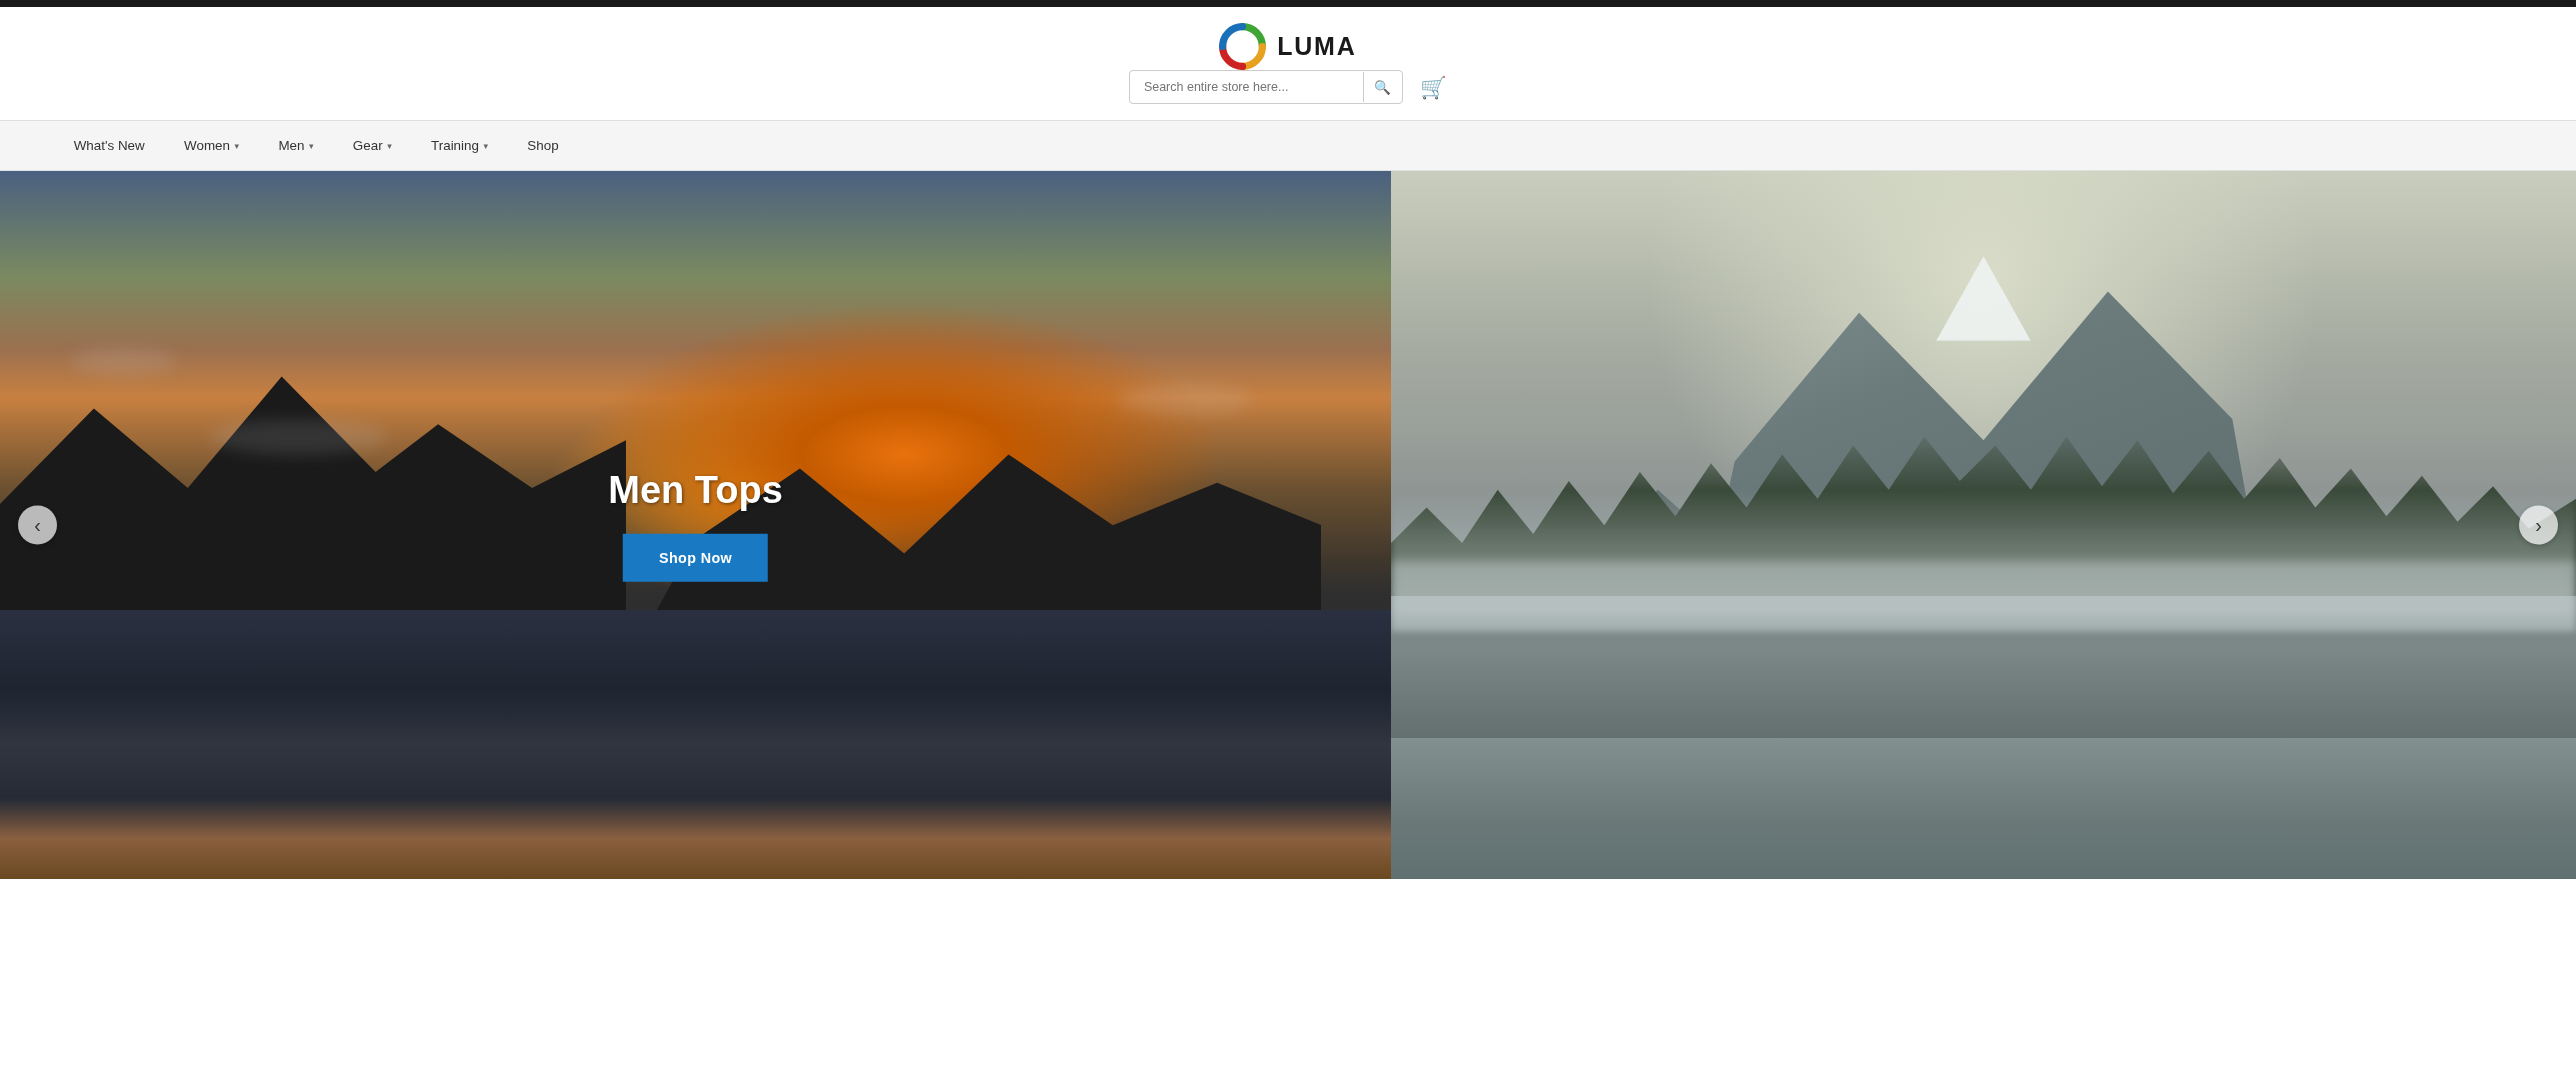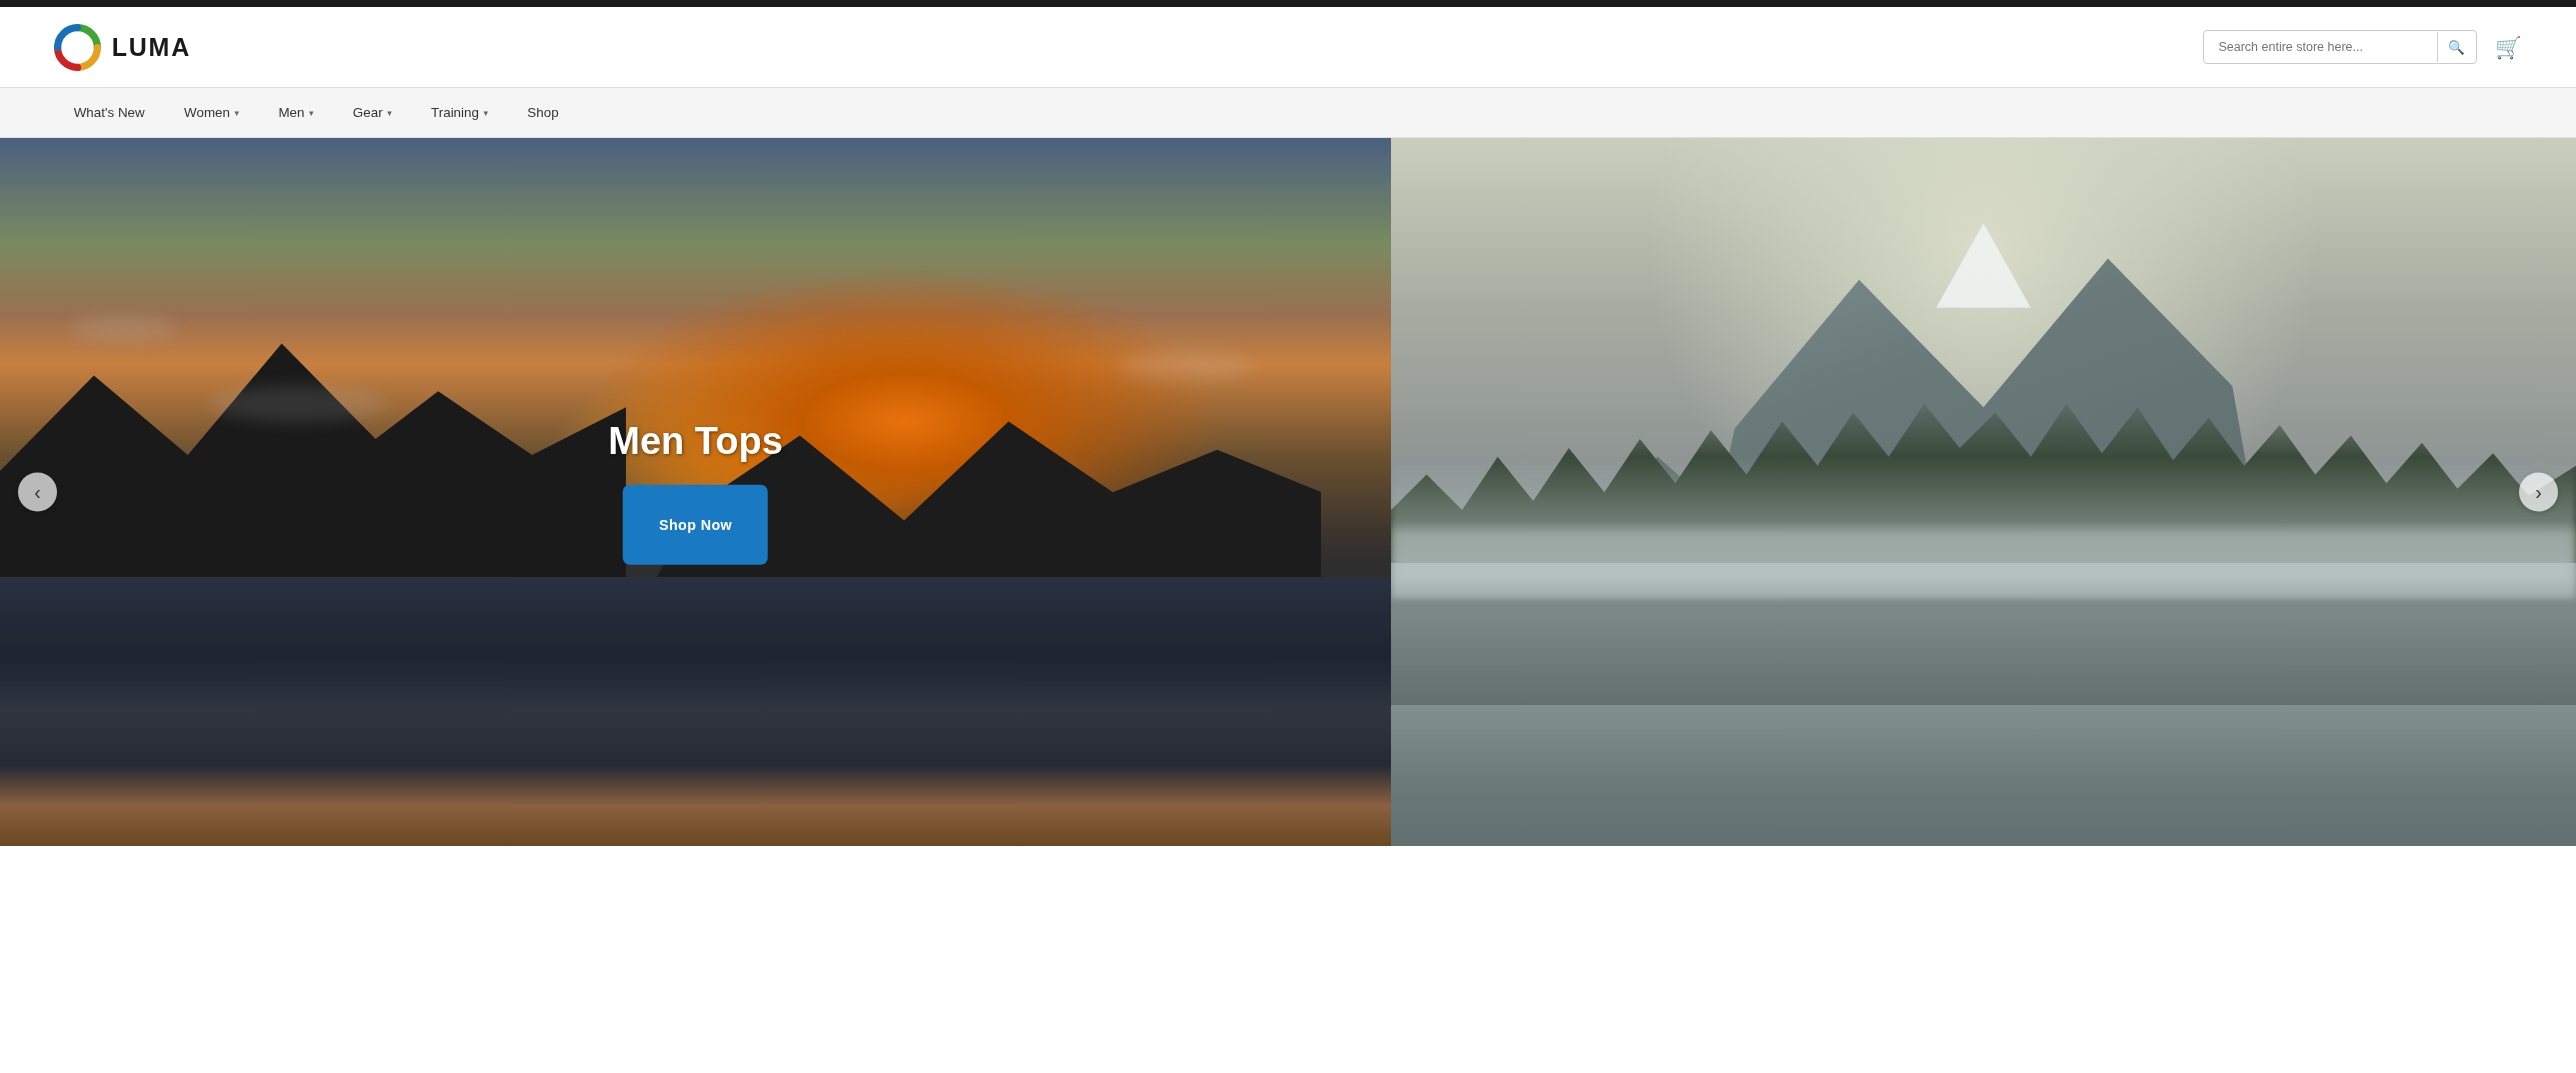--- a/index.html
+++ b/index.html
@@ -2,25 +2,25 @@
 <html style="font-size:14.3px"><head>
   <meta charset="utf-8">
   <style>
     * { margin: 0; padding: 0; box-sizing: border-box; }
     body { font-family: -apple-system, BlinkMacSystemFont, 'Segoe UI', Arial, sans-serif; background: #fff; }
 
     
     .header {
       display: flex;
       align-items: center;
-      justify-content: space-between;
       padding: 16px 54px;
       background: #fff;
       border-bottom: 0.9px solid #e0e0e0;
       min-height: 81px;
+      flex-direction: column;
     }
     .logo-area {
       display: flex;
       align-items: center;
       gap: 10.7px;
     }
     .logo-icon {
       width: 47px;
       height: 47px;
     }
@@ -217,25 +217,25 @@
       font-weight: 700;
       color: #fff;
       text-shadow: 0.9px 0.9px 3.6px rgba(0,0,0,0.5);
       margin-bottom: 21.5px;
       white-space: nowrap;
     }
     .shop-now-btn {
       background: #1979c3;
       color: #fff;
       border: none;
-      padding: 32px 36px;
+      padding: 16px 36px;
       font-size: 14.3px;
       font-weight: 700;
       cursor: pointer;
-      border-radius: 7px;
+      border-radius: 0;
       letter-spacing: 0.4px;
     }
 
     
     .hero-right {
       width: 46%;
       height: 100%;
       position: relative;
       overflow: hidden;
       background: linear-gradient(

